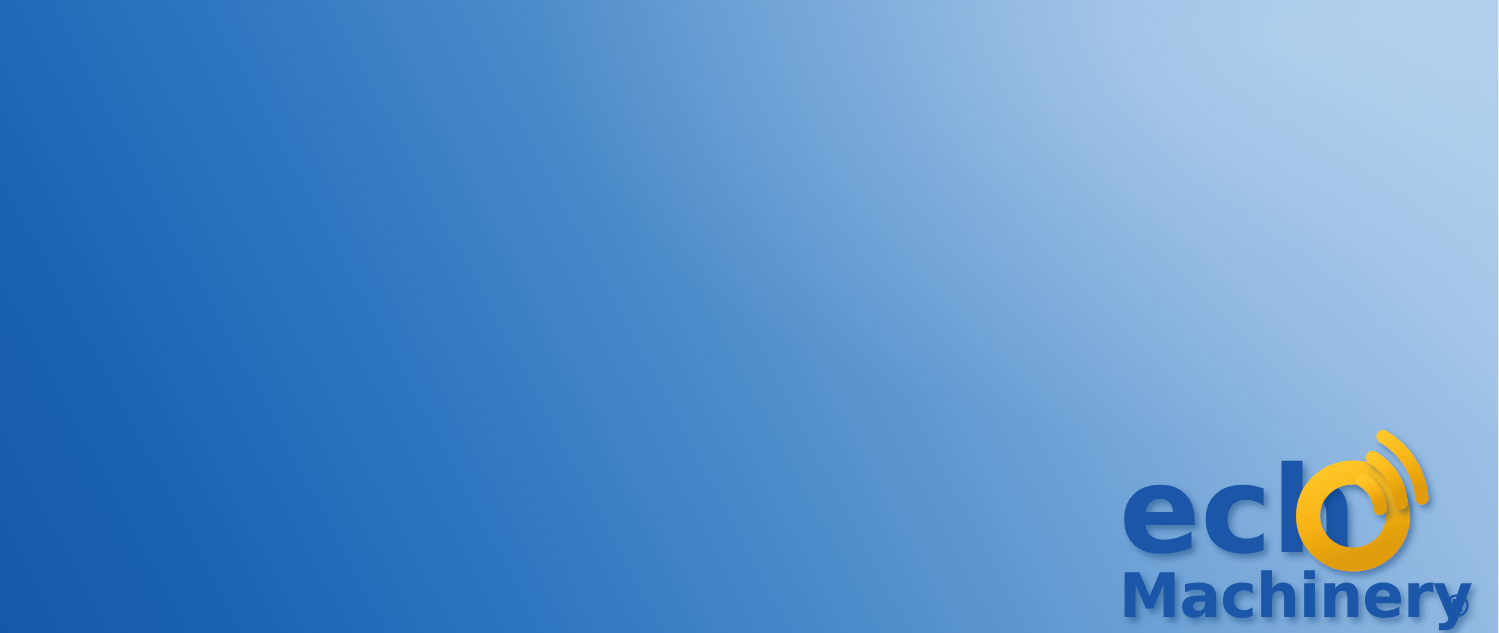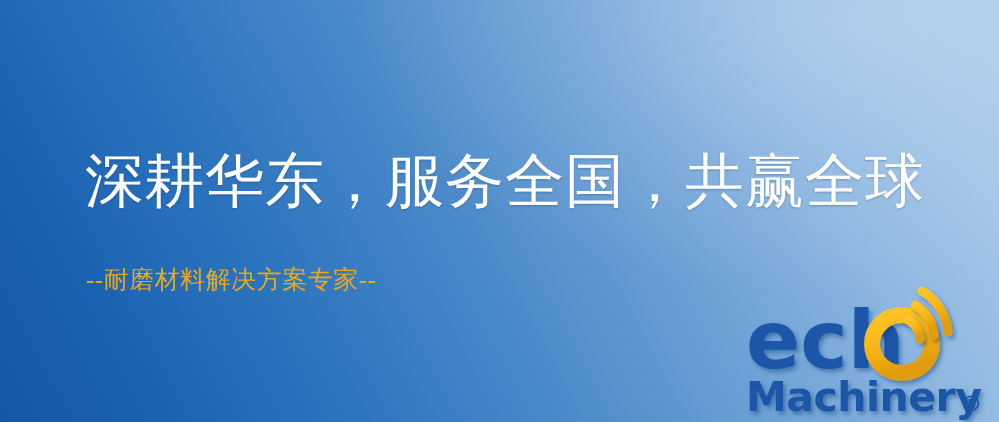--- a/index.html
+++ b/index.html
@@ -86,23 +86,21 @@
     font-family: "DejaVu Sans", "Liberation Sans", sans-serif;
     font-weight: bold;
     fill: #1a56a8;
   }
 </style>
 </head>
 <body>
 
 <div id="banner">
 
-  <div class="headline">深耕华东，服务全国，共赢全球</div>
 
-  <div class="subtitle">--耐磨材料解决方案专家--</div>
 
   <div class="logo">
     <svg viewBox="0 0 257 130" xmlns="http://www.w3.org/2000/svg">
       <defs>
         <filter id="logoShadow" x="-30%" y="-30%" width="180%" height="180%">
           <feDropShadow dx="2.5" dy="3" stdDeviation="2.2" flood-color="#10386e" flood-opacity="0.42"></feDropShadow>
         </filter>
         <linearGradient id="goldGrad" x1="0" y1="0" x2="0.35" y2="1">
           <stop offset="0%" stop-color="#ffc629"></stop>
           <stop offset="55%" stop-color="#f7b316"></stop>

